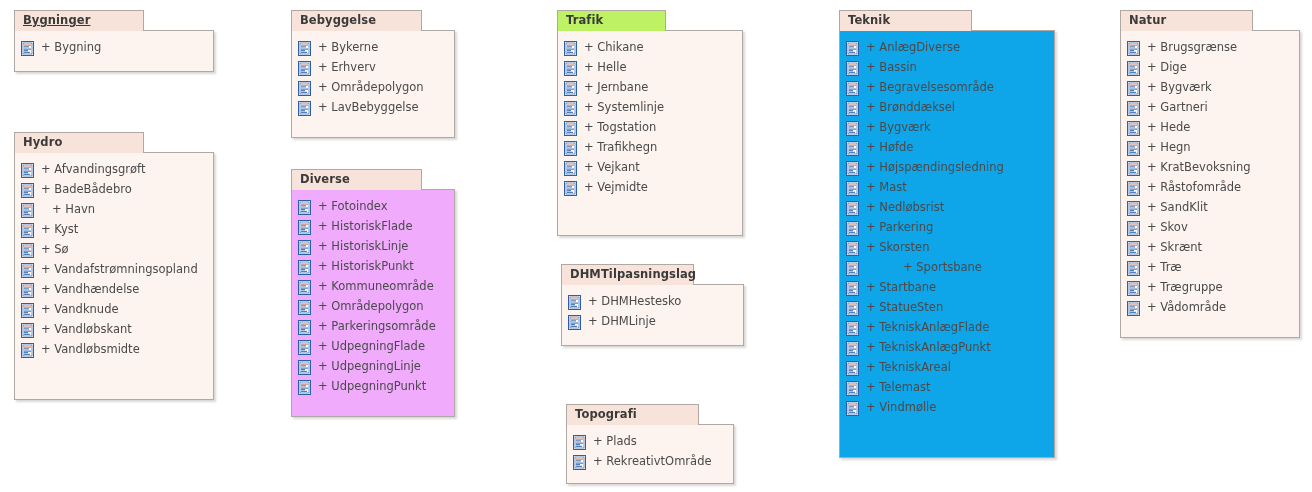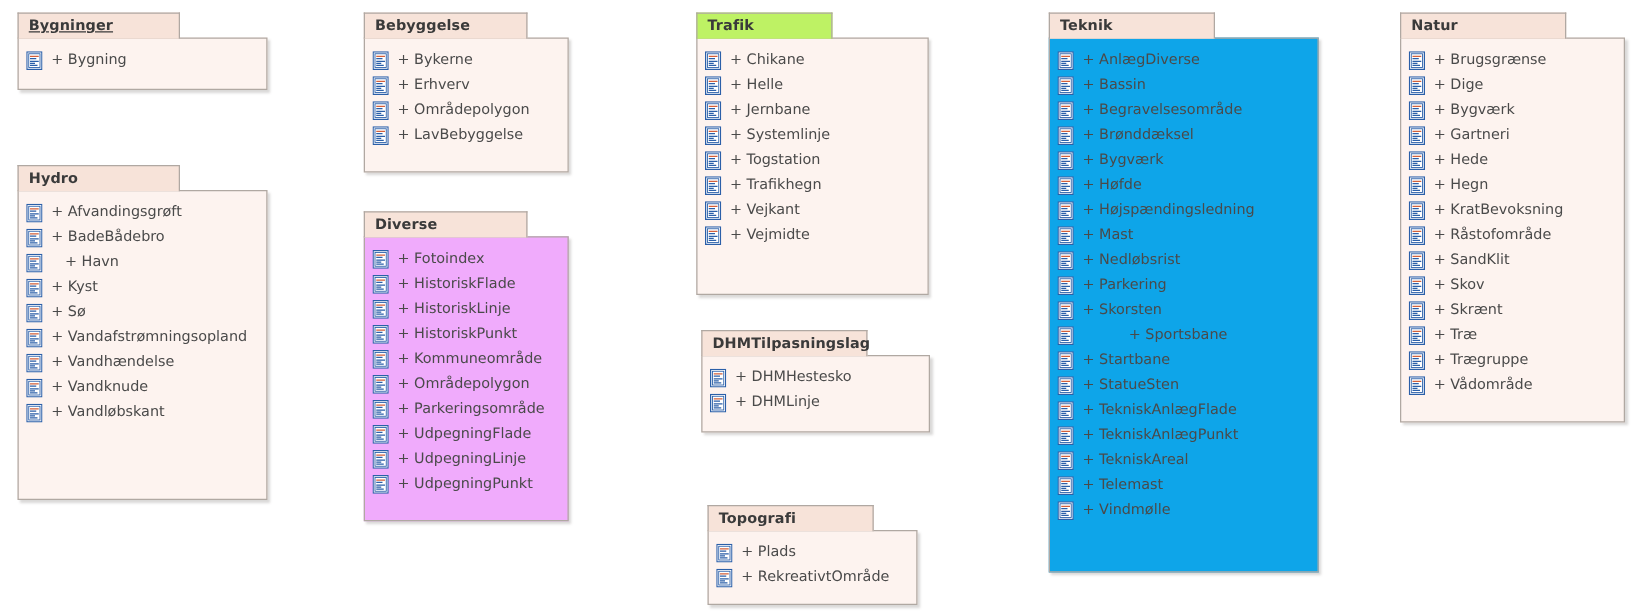--- a/index.html
+++ b/index.html
@@ -207,20 +207,32 @@
             <rect x="0.5" y="0.5" width="12" height="14" fill="#ffffff" stroke="#2b5fa8"></rect>
             <rect x="2" y="2" width="9" height="11" fill="none" stroke="#2b5fa8" stroke-width="0.7"></rect>
             <rect x="3" y="3.6" width="7" height="1" fill="#d4603a"></rect>
             <rect x="3" y="5.4" width="5" height="1" fill="#2b5fa8"></rect>
             <rect x="3" y="7.6" width="7" height="1" fill="#2b5fa8"></rect>
             <rect x="3" y="9.2" width="4" height="1" fill="#2b5fa8"></rect>
             <rect x="3" y="10.8" width="6" height="1" fill="#2b5fa8"></rect>
           </svg>
           <span class="member-label" style="color: rgb(74, 74, 74);">+ Vandløbskant</span>
         </div>
+        <div class="member">
+          <svg class="class-icon" viewBox="0 0 13 15" width="13" height="15">
+            <rect x="0.5" y="0.5" width="12" height="14" fill="#ffffff" stroke="#2b5fa8"></rect>
+            <rect x="2" y="2" width="9" height="11" fill="none" stroke="#2b5fa8" stroke-width="0.7"></rect>
+            <rect x="3" y="3.6" width="7" height="1" fill="#d4603a"></rect>
+            <rect x="3" y="5.4" width="5" height="1" fill="#2b5fa8"></rect>
+            <rect x="3" y="7.6" width="7" height="1" fill="#2b5fa8"></rect>
+            <rect x="3" y="9.2" width="4" height="1" fill="#2b5fa8"></rect>
+            <rect x="3" y="10.8" width="6" height="1" fill="#2b5fa8"></rect>
+          </svg>
+          <span class="member-label" style="color: rgb(74, 74, 74);">+ Vandløbsmidte</span>
+        </div>
       </div>
     </div>
     <div class="package" style="left: 291px; top: 10px;">
       <div class="pkg-tab" style="width: 131px; background: rgb(247, 227, 217); border-color: rgb(176, 168, 162);">
         <span class="pkg-tab-label" style="color: rgb(58, 58, 58);">Bebyggelse</span>
       </div>
       <div class="pkg-body" style="width: 164px; height: 108px; background: rgb(253, 243, 239); border-color: rgb(176, 168, 162);">
         <div class="member">
           <svg class="class-icon" viewBox="0 0 13 15" width="13" height="15">
             <rect x="0.5" y="0.5" width="12" height="14" fill="#ffffff" stroke="#2b5fa8"></rect>

